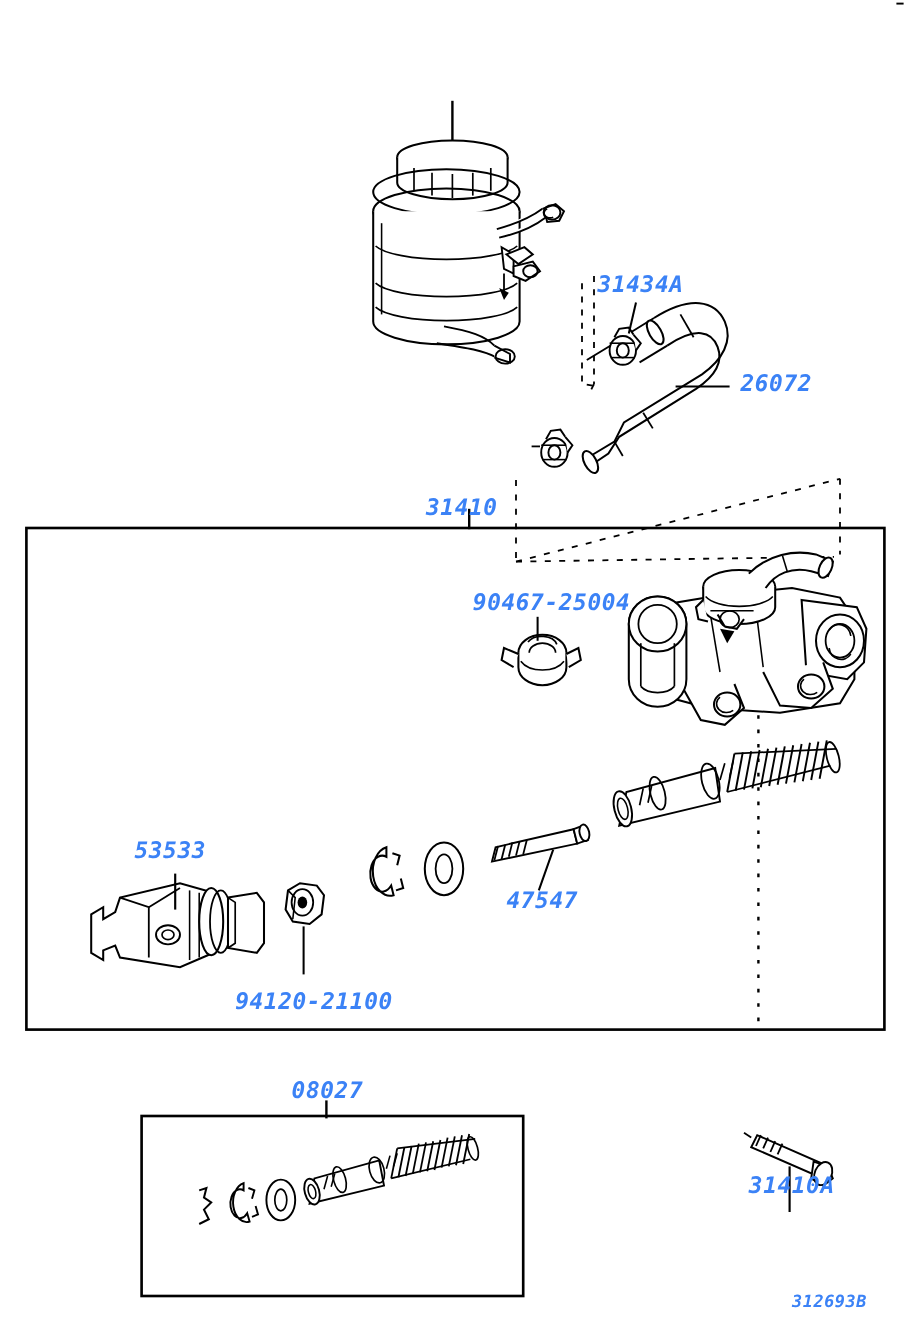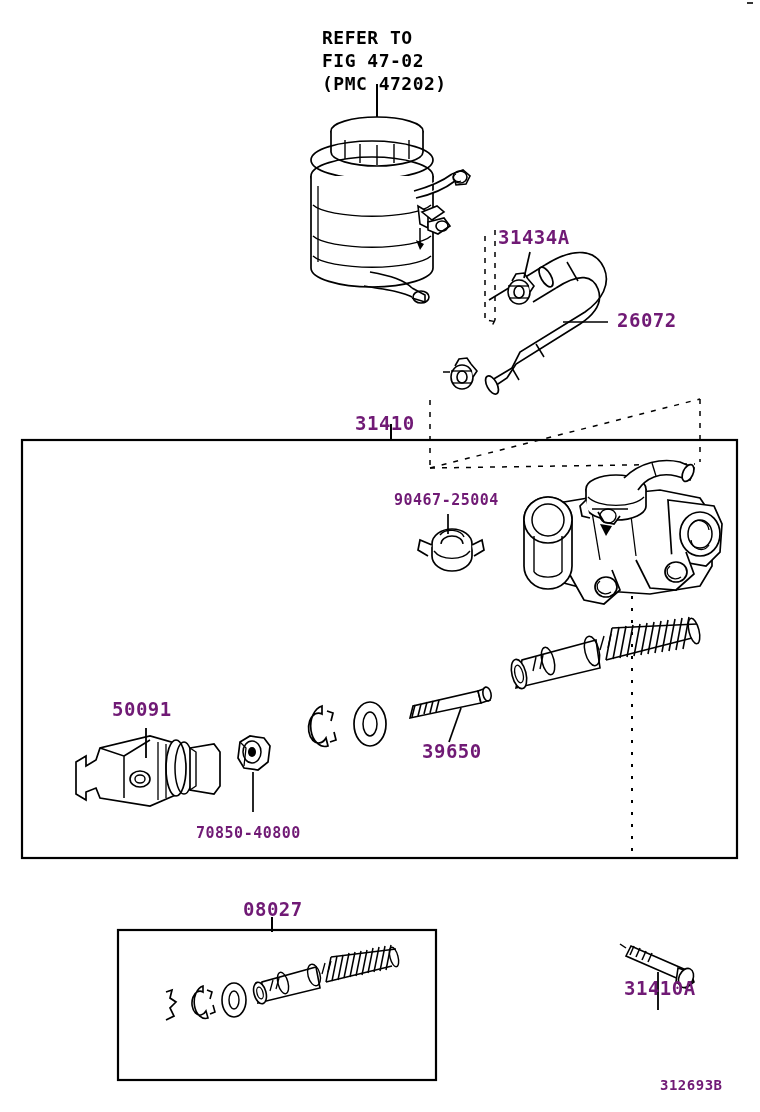--- a/index.html
+++ b/index.html
@@ -19,27 +19,28 @@
   #sheet {
     position: absolute;
     left: 0; top: 0;
     width: 760px;
     height: 1112px;
   }
   .lbl {
     position: absolute;
     font-family: "DejaVu Sans Mono", monospace;
     font-weight: bold;
-    color: #701a75;
+    color: #3b82f6;
     white-space: pre;
     letter-spacing: 0.5px;
     line-height: 1.25;
+    font-style: italic;
   }
   .lbl-20 { font-size: 19px; }
-  .lbl-18 { font-size: 15px; }
+  .lbl-18 { font-size: 19px; }
   .lbl-15 { font-size: 14px; }
   .refer {
     position: absolute;
     font-size: 18px;
     font-weight: bold;
     line-height: 1.28;
     letter-spacing: 0.5px;
     text-align: left;
     white-space: pre;
   }
@@ -377,37 +378,34 @@
 
       <path d="M678 968 L690 972 L694 982 L686 988 L676 982 Z" fill="#fff"></path>
       <ellipse cx="686" cy="978" rx="7" ry="10" transform="rotate(24 686 978)" fill="#fff"></ellipse>
 
       <path d="M620 944 L626 948" stroke-width="1.5"></path>
     </g>
     <path class="ln" d="M658 972 L658 1010" stroke-width="1.8"></path>
 
   </svg>
 
-  <div class="refer" style="left:322px; top:26px;">REFER TO
-FIG 47-02
-(PMC 47202)</div>
 
   <div class="lbl lbl-20" style="left:498px; top:226px;">31434A</div>
 
   <div class="lbl lbl-20" style="left:617px; top:309px;">26072</div>
 
   <div class="lbl lbl-20" style="left:355px; top:412px;">31410</div>
 
   <div class="lbl lbl-18" style="left:394px; top:491px;">90467-25004</div>
 
-  <div class="lbl lbl-20" style="left:112px; top:698px;">50091</div>
-
-  <div class="lbl lbl-18" style="left:196px; top:824px;">70850-40800</div>
-
-  <div class="lbl lbl-20" style="left:422px; top:740px;">39650</div>
+  <div class="lbl lbl-20" style="left:112px; top:698px;">53533</div>
+
+  <div class="lbl lbl-18" style="left:196px; top:824px;">94120-21100</div>
+
+  <div class="lbl lbl-20" style="left:422px; top:740px;">47547</div>
 
   <div class="lbl lbl-20" style="left:243px; top:898px;">08027</div>
 
   <div class="lbl lbl-20" style="left:624px; top:977px;">31410A</div>
 
   <div class="lbl lbl-15" style="left:660px; top:1077px;">312693B</div>
 
 </div>
 
 </body></html>

